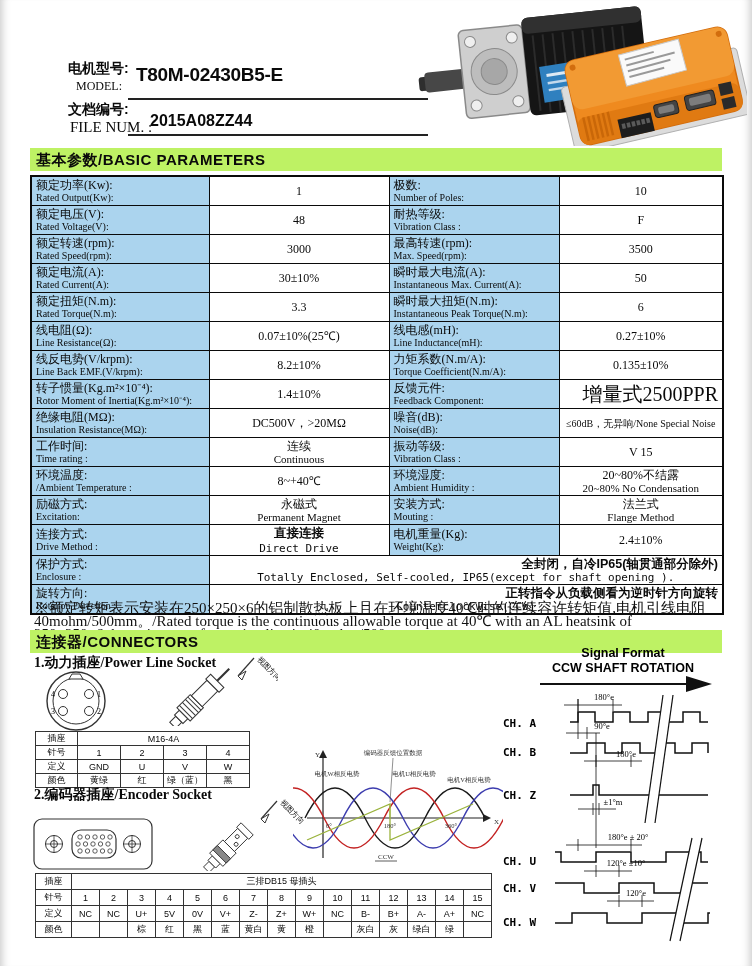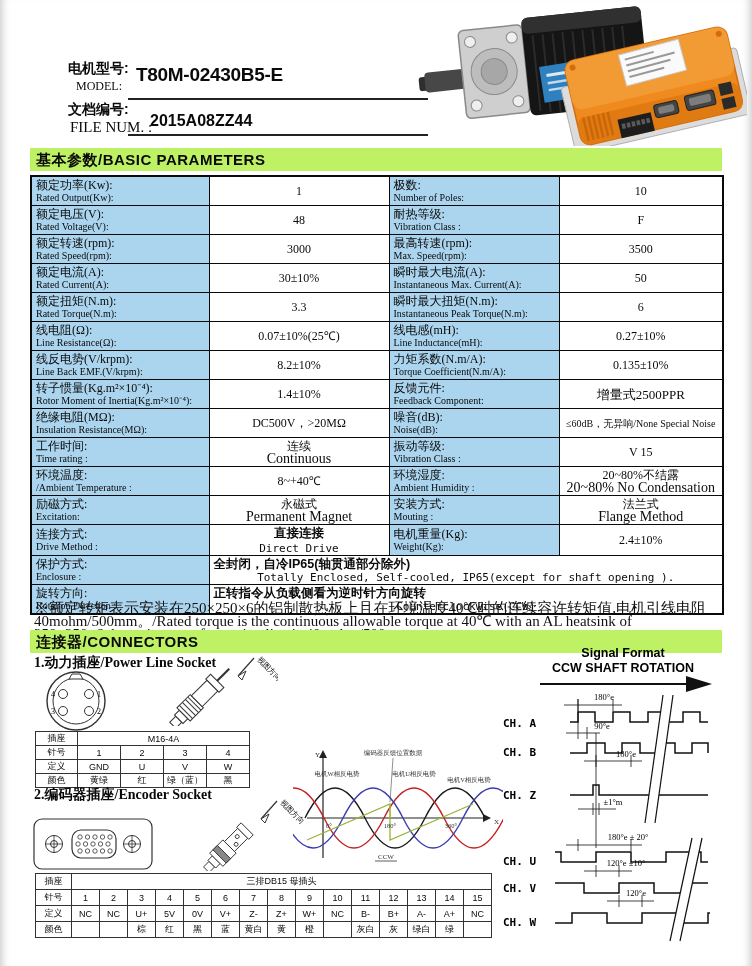--- a/index.html
+++ b/index.html
@@ -18,27 +18,27 @@
        font:bold 15px "Liberation Sans",sans-serif;letter-spacing:0.5px;
        padding:3px 0 0 6px;box-sizing:border-box;}
   
   table.params{border-collapse:collapse;border:2px solid #0a0a0a;table-layout:fixed;width:692px;}
   table.params td{border:1px solid #0a0a0a;height:28px;padding:0 4px;vertical-align:middle;overflow:hidden;}
   td.lbl{background:#abd4ee;}
   .cn{font-size:12px;line-height:13px;}
   .en{font-size:10px;line-height:12px;}
   td.val{text-align:center;}
   .vcn{font-size:12px;line-height:13px;}
-  .ven{font-size:14px;line-height:12px;}
+  .ven{font-size:11px;line-height:12px;}
   .vcn:empty,.ven:empty{display:none;}
-  tbody.prows tr:nth-child(8) td:nth-child(4) .vcn{font-size:13px;}
+  tbody.prows tr:nth-child(8) td:nth-child(4) .vcn{font-size:20px;text-align:right;}
   tbody.prows tr:nth-child(9) td:nth-child(4) .vcn{font-size:10px;white-space:nowrap;}
   tbody.prows tr:nth-child(13) td:nth-child(2) .vcn{font:bold 12.5px "Liberation Sans",sans-serif;}
   tbody.prows tr:nth-child(13) td:nth-child(2) .ven{font:11px "DejaVu Sans Mono",monospace;}
-  .fcn{font:bold 12.5px "Liberation Sans",sans-serif;line-height:14px;text-align:left;}
+  .fcn{font:bold 12.5px "Liberation Sans",sans-serif;line-height:14px;text-align:right;}
   .fen{font:11px "DejaVu Sans Mono",monospace;line-height:13px;text-align:center;}
   
   .note{font-size:15px;line-height:13px;color:#111;}
   
   .chead{font:bold 14px "Liberation Serif",serif;}
   
   table.ptable,table.etable{border-collapse:collapse;background:#fff;}
   table.ptable td,table.etable td{border:1px solid #333;text-align:center;
        font:9px "Liberation Sans",sans-serif;padding:0;}
   table.ptable td{height:12px;}

